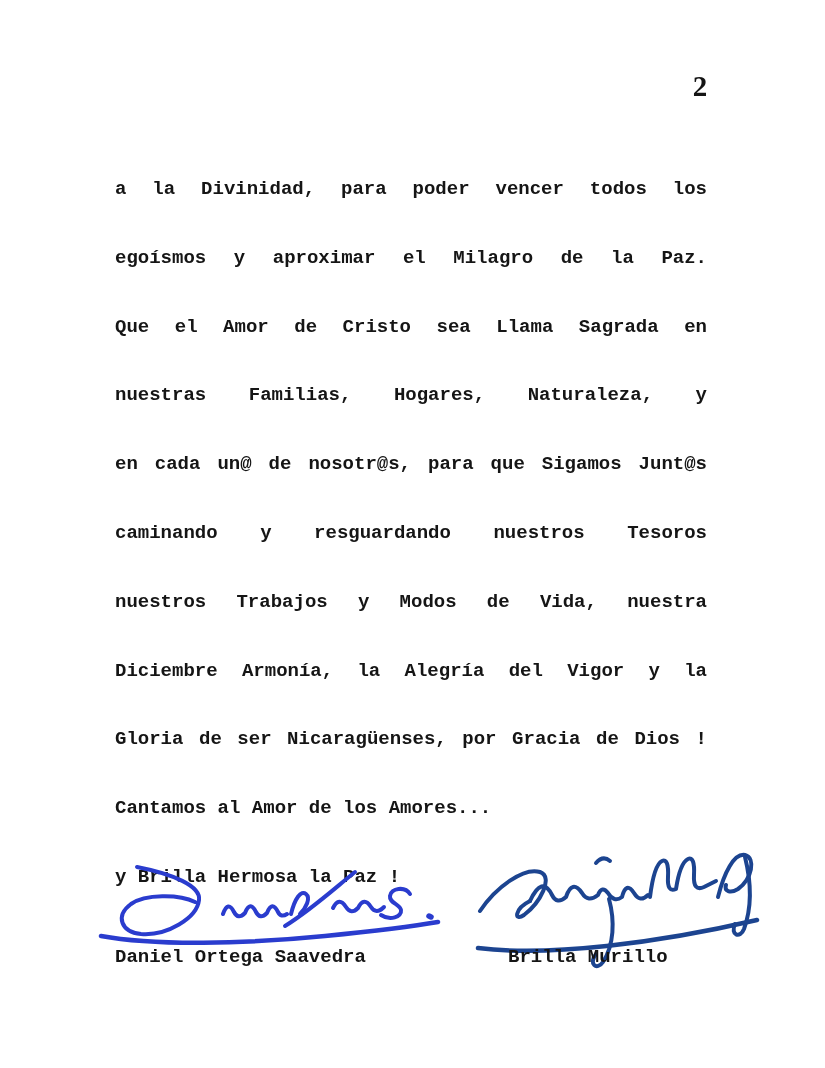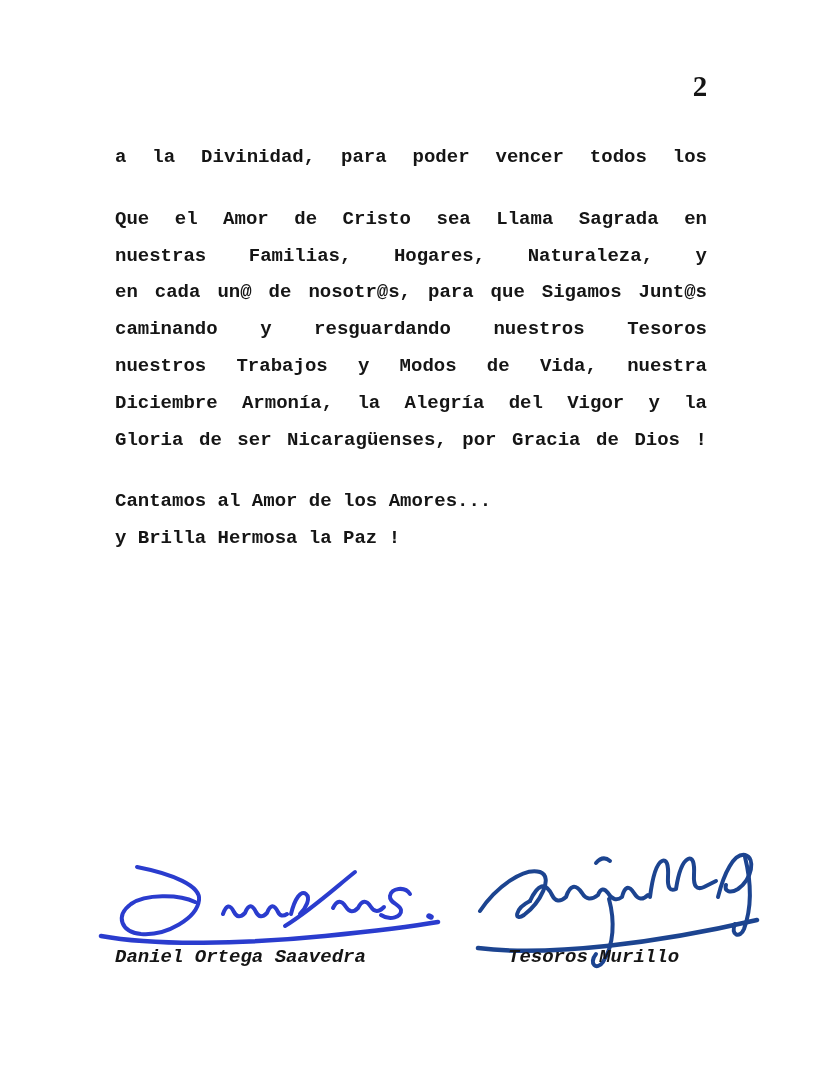--- a/index.html
+++ b/index.html
@@ -31,55 +31,55 @@
   }
   .letter-body {
     position: absolute;
     left: 115px;
     top: 139px;
     width: 592px;
     font-size: 19px;
     line-height: 36.8px;
   }
   .para { margin: 0 0 25px 0; }
-  .line { min-height: 36.8px; }
+  .line { min-height: 36.8px; margin-top: 32px; }
   
   .j {
     text-align: justify;
     text-align-last: justify;
   }
   .dateline { margin-top: 0; }
   .sig {
     position: absolute;
     pointer-events: none;
   }
   .sig-left  { left: 85px;  top: 856px; width: 370px; height: 110px; }
   .sig-right { left: 468px; top: 845px; width: 300px; height: 135px; }
   .signatory-name {
     position: absolute;
     top: 946px;
     font-size: 19px;
     line-height: 22px;
     white-space: nowrap;
-    font-style: italic;
   }
   .name-left  { left: 115px; }
   .name-right { left: 508px; }
 </style>
 </head>
 <body>
 
 <div class="page">
 
   <div class="page-number">2</div>
 
   <div class="letter-body">
 
     <div class="para">
       <div class="line j">a la Divinidad, para poder vencer todos los</div>
+      <div class="line j">egoísmos y aproximar el Milagro de la Paz.</div>
     </div>
 
 
     <div class="para">
       <div class="line j">Que el Amor de Cristo sea Llama Sagrada en</div>
       <div class="line j">nuestras Familias, Hogares, Naturaleza, y</div>
       <div class="line j">en cada un@ de nosotr@s, para que Sigamos Junt@s</div>
       <div class="line j">caminando y resguardando nuestros Tesoros</div>
       <div class="line j">nuestros Trabajos y Modos de Vida, nuestra</div>
       <div class="line j">Diciembre Armonía, la Alegría del Vigor y la</div>
@@ -113,15 +113,15 @@
       <path d="M 128 18 Q 135 10 142 16"></path>
       <path d="M 182 52 Q 186 20 194 16 Q 201 13 200 32 Q 199 48 208 44 Q 212 18 220 14 Q 227 11 226 30 Q 225 47 236 42 L 248 36"></path>
       <path d="M 250 52 C 256 28 266 8 277 10 C 288 13 284 34 270 44 C 262 49 256 46 258 40"></path>
       <path d="M 277 12 C 283 36 284 62 276 84 C 272 94 262 90 267 79"></path>
       <path d="M 10 103 C 80 112 190 98 289 75" stroke-width="4.5"></path>
       <path d="M 141 54 C 147 76 146 100 135 117 C 129 126 120 119 128 109"></path>
     </g>
   </svg>
 
   <div class="signatory-name name-left">Daniel Ortega Saavedra</div>
-  <div class="signatory-name name-right">Tesoros Murillo</div>
+  <div class="signatory-name name-right">Brilla Murillo</div>
 
 </div>
 
 </body></html>

